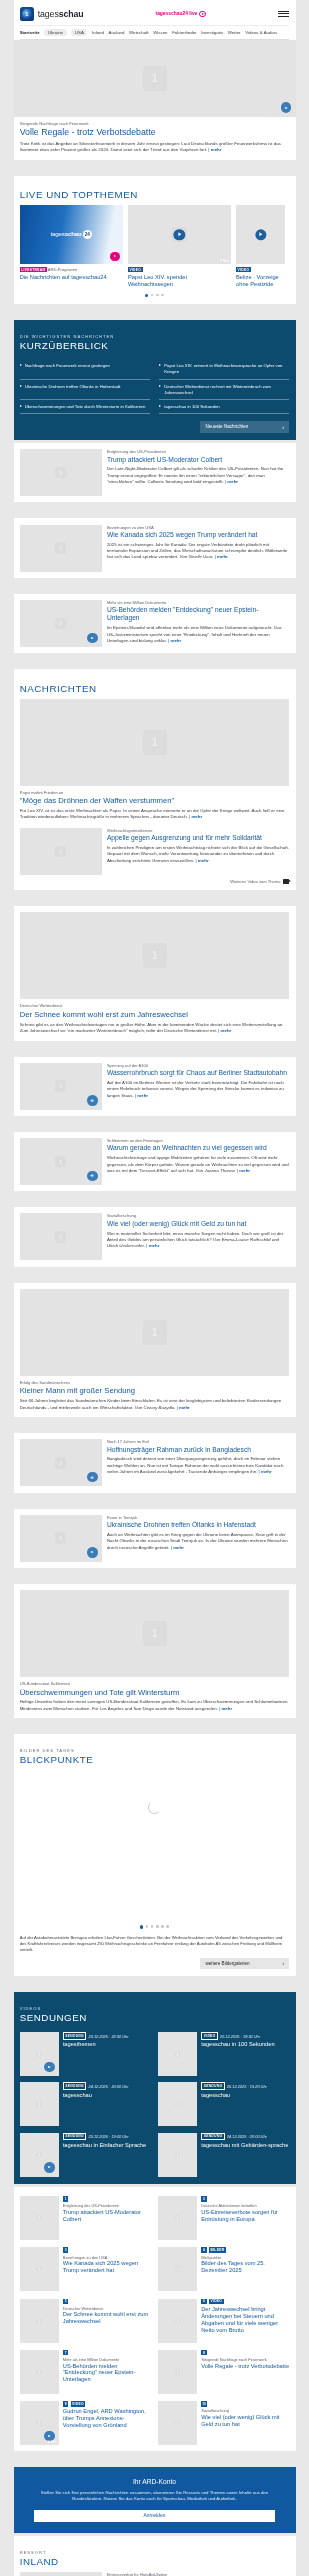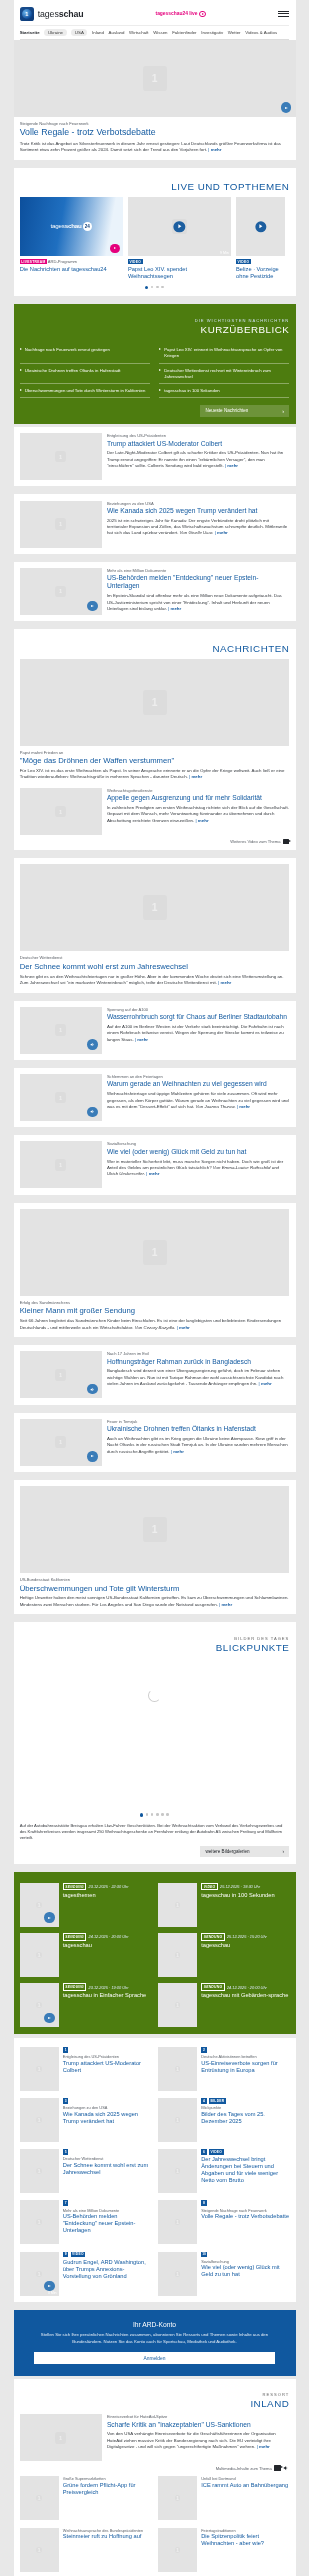--- a/index.html
+++ b/index.html
@@ -45,21 +45,21 @@
   .burger { width:11.3px; display:flex;flex-direction:column;gap:1.8px;cursor:pointer;}
   .burger span { height:0.9px;background:#23262b;display:block;}
 
   .nav-bar { border-top:0.5px solid #ececec; border-bottom:0.5px solid #dcdcdc; padding:3.1px 0; }
   .nav-list { display:flex; align-items:center; gap:4.6px; flex-wrap:nowrap; }
   .nav-item { font-size:4.4px; color:#3c3c3c; white-space:nowrap;}
   .nav-item.active { font-weight:700; color:#23262b;}
   .nav-item.pill { background:#ececec; border-radius:4.6px; padding:1px 3.6px;}
 
   
-  .card { background:#fff; width:282px; margin:0 auto 8px auto; padding:6.2px; }
+  .card { background:#fff; width:282px; margin:0 auto 16px auto; padding:6.2px; }
   .card.flush { padding:0; }
   .ph {
     background:#e3e3e3; position:relative; display:flex;align-items:center;justify-content:center;
   }
   .ph .ard-logo {
     width:14%; max-width:24px; aspect-ratio:1; border-radius:3.1px;
     background:#dcdcdc;
     display:flex;align-items:center;justify-content:center;
     color:#eee; font-size:5.7px; font-weight:bold;
   }
@@ -93,21 +93,21 @@
   .multimedia {
     text-align:right; font-size:4.1px; color:#5a5f66; margin-top:3.6px;
     display:flex; align-items:center; justify-content:flex-end; gap:2.6px;
   }
   .mm-icon { width:6.2px;height:5.2px;background:#23262b;border-radius:0.5px; position:relative;}
   .mm-icon::after{content:"";position:absolute;right:-2.1px;top:1px;border-style:solid;border-width:1.5px 0 1.5px 2.1px;border-color:transparent transparent transparent #23262b;}
   .mm-audio { width:6.2px;height:6.2px;}
   .mm-audio svg{width:6.2px;height:6.2px;fill:#23262b;}
 
   
-  .sec-head { text-align:right; padding:7.2px 0 5.2px 0;}
+  .sec-head { text-align:left; padding:7.2px 0 5.2px 0;}
   .sec-kicker { font-size:4.1px; letter-spacing:1px; color:#666; text-transform:uppercase;}
   .sec-title { font-size:9.8px; color:#10589f; letter-spacing:0.5px; font-weight:400; margin-top:1px;}
   .sec-title.blue-bg { color:#fff;}
   .sec-kicker.blue-bg { color:#cfe0f0;}
   .sec-title.lone { margin-top:0; }
 
   
   .carousel { display:flex; gap:5.2px; padding:0 0 3.1px 0; overflow:hidden;}
   .c-item { width:103px; flex:0 0 103px;}
   .c-item.narrow { width:49px; flex:0 0 49px;}
@@ -138,21 +138,21 @@
   .tag.live { background:#e5007d;}
   .tag.video { background:#10589f;}
   .tag.outline { background:transparent; border:0.5px solid #fff; color:#fff;}
   .c-meta { margin-top:2.6px; font-size:4.1px; color:#5a5f66;}
   .c-title { margin-top:1.5px; font-size:5.7px; color:#10589f; line-height:1.2;}
   .dots { display:flex; justify-content:center; gap:2.6px; padding:3.1px 0 1px 0;}
   .dot { width:2.6px;height:2.6px;border-radius:50%;background:#c7c7c7;}
   .dot.on { background:#10589f; width:3.1px;height:3.1px;}
 
   
-  .blue { background:#4d7c0f; color:#fff; width:282px; margin:0 auto 3.1px auto; padding:7.2px 6.2px 7.2px 6.2px;}
+  .blue { background:#0c4a6e; color:#fff; width:282px; margin:0 auto 3.1px auto; padding:7.2px 6.2px 7.2px 6.2px;}
   .kurz-grid { display:grid; grid-template-columns:1fr 1fr; gap:0 9.3px; margin-top:3.1px;}
   .kurz-item {
     display:flex; gap:3.1px; align-items:flex-start;
     border-bottom:0.5px solid rgba(255,255,255,.35);
     padding:3.6px 0; font-size:4.3px; line-height:1.4;
   }
   .kurz-item .tri { margin-top:1px; border-style:solid;border-width:1.8px 0 1.8px 2.6px;border-color:transparent transparent transparent #fff;flex:0 0 auto;}
   .btn-ghost {
     display:flex; align-items:center; justify-content:space-between;
     background:rgba(255,255,255,.18); color:#fff; font-size:4.6px;
@@ -548,20 +548,24 @@
         <span class="dot"></span>
       </div>
     <div class="gal-caption">Auf der Autobahnraststätte Breisgau erhalten Lkw-Fahrer Geschenktüten. Bei der Weihnachtsaktion vom Verband des Verkehrsgewerbes und des Kraftfahrerkreises werden insgesamt 250 Weihnachtsgeschenke an Fernfahrer entlang der Autobahn A5 zwischen Freiburg und Müllheim verteilt.</div>
     <a class="btn-grey">
       <span>weitere Bildergalerien</span>
       <span class="chev">›</span>
     </a>
   </section>
 
   <section class="blue">
+    <div class="sec-head">
+      <div class="sec-kicker blue-bg">VIDEOS</div>
+      <div class="sec-title blue-bg">SENDUNGEN</div>
+    </div>
     <div class="send-grid" id="send-grid">
         <div class="send-item">
           <div class="ph send-thumb" style="width: 39px; height: 44px; flex: 0 0 39px;">
             <div class="ard-logo">1</div>
             <div class="badge-play">
               <i></i>
             </div>
           </div>
           <div style="flex: 1 1 0%;">
             <div class="send-meta">

